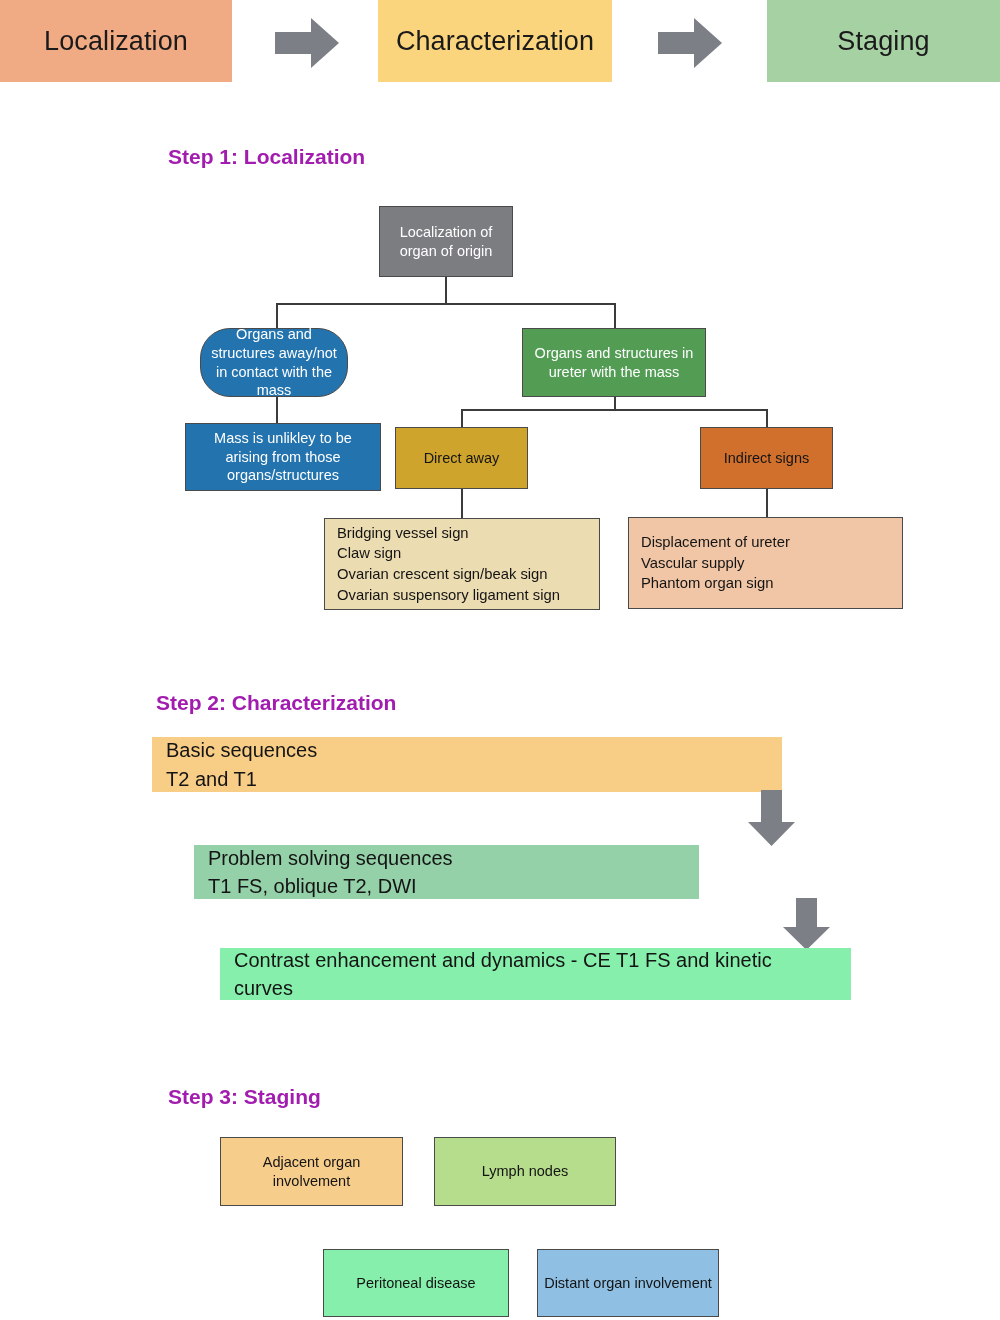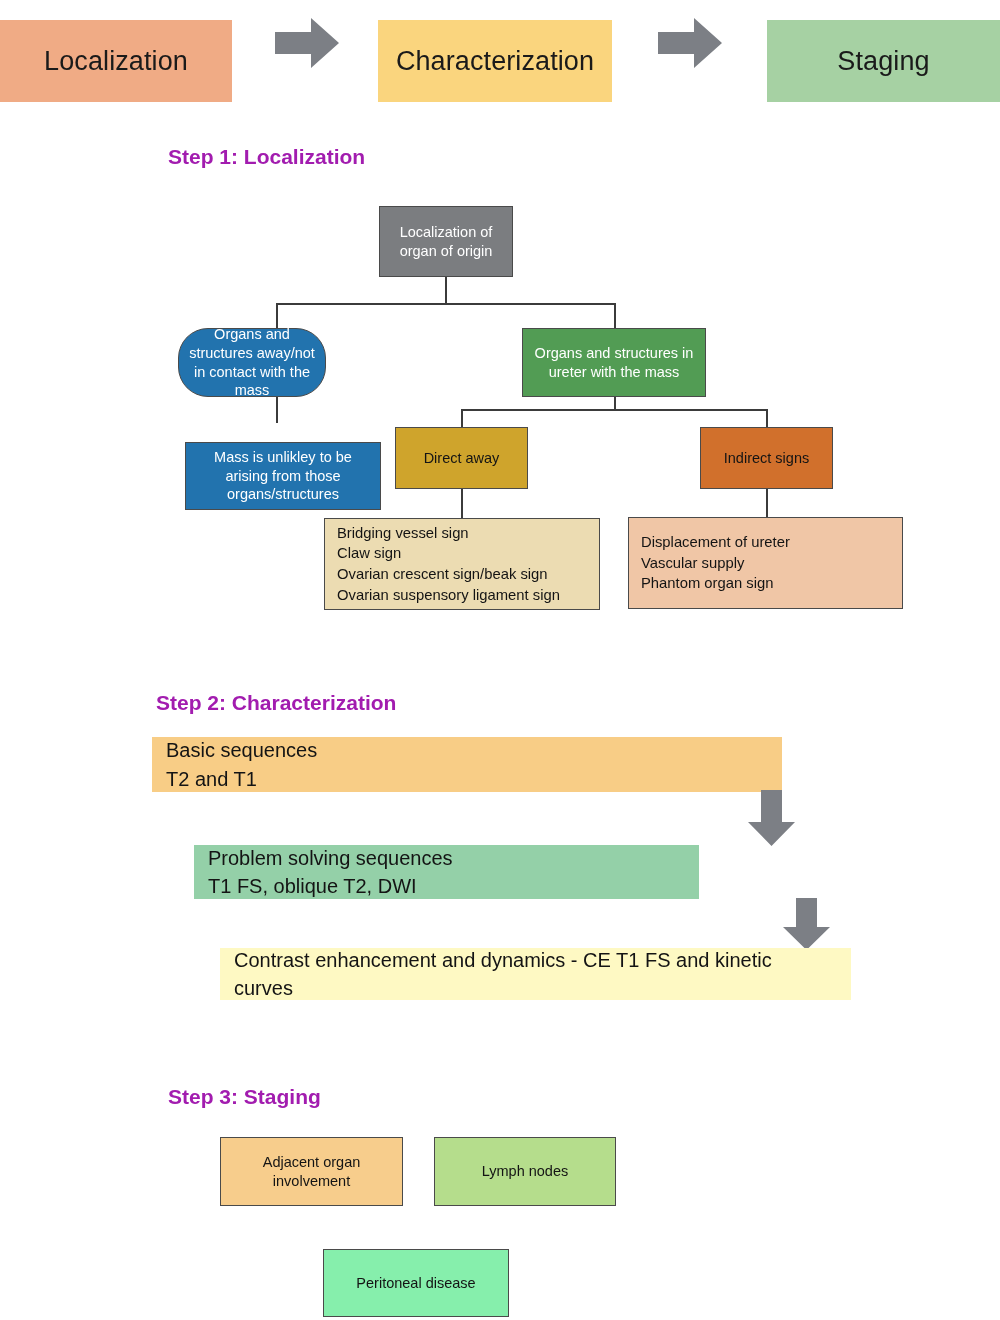--- a/index.html
+++ b/index.html
@@ -25,21 +25,20 @@
   .hdr-box {
     position: absolute;
     top: 0;
     height: 82px;
     display: flex;
     align-items: center;
     justify-content: center;
     font-size: 27px;
     color: #1a1a1a;
     letter-spacing: .1px;
-    margin-top: 20px;
   }
   .hdr-arrow { position: absolute; top: 18px; width: 64px; height: 50px; }
 
   
   .step-heading {
     position: absolute;
     font-size: 21px;
     font-weight: bold;
     color: #a21caf;
     white-space: nowrap;
@@ -133,25 +132,25 @@
 
   <div class="node light-text" id="s1root" style="left: 379px; top: 206px; width: 134px; height: 71px; background: rgb(123, 125, 128); justify-content: center;">
     <span>Localization of organ of origin</span>
   </div>
 
   <div class="conn v" style="left:445px; top:277px; height:27px;"></div>
   <div class="conn h" style="left:276px; top:303px; width:339px;"></div>
   <div class="conn v" style="left:276px; top:303px; height:25px;"></div>
   <div class="conn v" style="left:614px; top:303px; height:25px;"></div>
 
-  <div class="node light-text" style="left:178px; top:328px; width:148px; height:69px; background:#2273ae;border-radius:30px;">
+  <div class="node light-text" style="left:200px; top:328px; width:148px; height:69px; background:#2273ae;border-radius:30px;">
     <span>Organs and structures away/not in contact with the mass</span>
   </div>
   <div class="conn v" style="left:276px; top:397px; height:26px;"></div>
-  <div class="node light-text" style="left:185px; top:442px; width:196px; height:68px; background:#2273ae;">
+  <div class="node light-text" style="left:185px; top:423px; width:196px; height:68px; background:#2273ae;">
     <span>Mass is unlikley to be arising from those organs/structures</span>
   </div>
 
   <div class="node light-text" style="left:522px; top:328px; width:184px; height:69px; background:#529c54;">
     <span>Organs and structures in ureter with the mass</span>
   </div>
 
   <div class="conn v" style="left:614px; top:397px; height:13px;"></div>
   <div class="conn h" style="left:461px; top:409px; width:306px;"></div>
   <div class="conn v" style="left:461px; top:409px; height:18px;"></div>
@@ -193,31 +192,34 @@
 
   <div class="bar" id="bar1" style="left:194px; top:845px; width:505px; height:54px; background:#94d0a8;">
       <span>Problem solving sequences</span>
       <span>T1 FS, oblique T2, DWI</span>
     </div>
 
   <svg class="abs down-arrow" style="left:783px; top:898px; width:47px; height:52px;" viewBox="0 0 47 52" preserveAspectRatio="none">
     <path d="M13,0 L34,0 L34,29 L47,29 L23.5,52 L0,29 L13,29 Z" fill="#7c7f85"></path>
   </svg>
 
-  <div class="bar" id="bar2" style="left:220px; top:948px; width:631px; height:52px; background:#fef9c3;">
+  <div class="bar" id="bar2" style="left:220px; top:948px; width:631px; height:52px; background:#86efac;">
       <span>Contrast enhancement and dynamics - CE T1 FS and kinetic</span>
       <span>curves</span>
     </div>
 
   <div class="step-heading" style="left:168px; top:1085px;">Step 3: Staging</div>
 
   <div class="node dark-text" style="left:220px; top:1137px; width:183px; height:69px; background:#f7cd8c;">
     <span>Adjacent organ involvement</span>
   </div>
   <div class="node dark-text" style="left:434px; top:1137px; width:182px; height:69px; background:#b5dd8c;">
     <span>Lymph nodes</span>
   </div>
 
   <div class="node dark-text" style="left:323px; top:1249px; width:186px; height:68px; background:#86efac;">
     <span>Peritoneal disease</span>
   </div>
+  <div class="node dark-text" style="left:537px; top:1249px; width:182px; height:68px; background:#8fc0e3;">
+    <span>Distant organ involvement</span>
+  </div>
 
 </div>
 
 </body></html>

